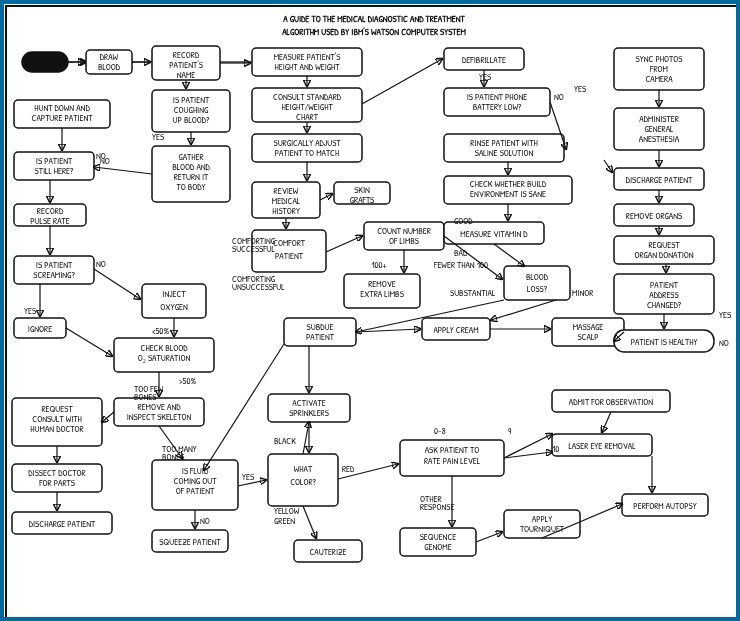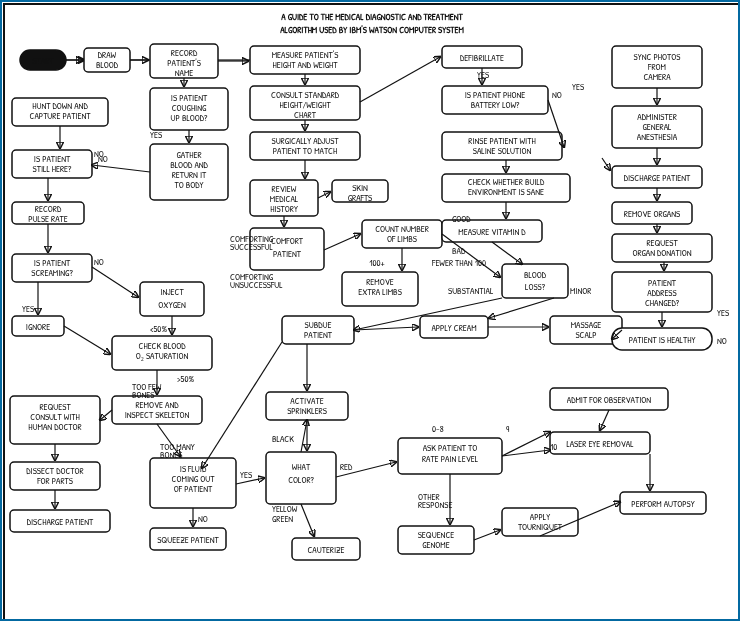--- a/index.html
+++ b/index.html
@@ -7,21 +7,21 @@
       width: 740px;
       height: 621px;
       background: #fff;
       font-family: 'Courier New', monospace;
       overflow: hidden;
     }
     .main-container {
       width: 740px;
       height: 621px;
       background: #fff;
-      border: 2px solid #0369a1;
+      border: 4px solid #0369a1;
       position: relative;
       overflow: hidden;
     }
     .diagram-wrapper {
       width: 100%;
       height: 100%;
       position: relative;
     }
     svg {
       width: 740px;

